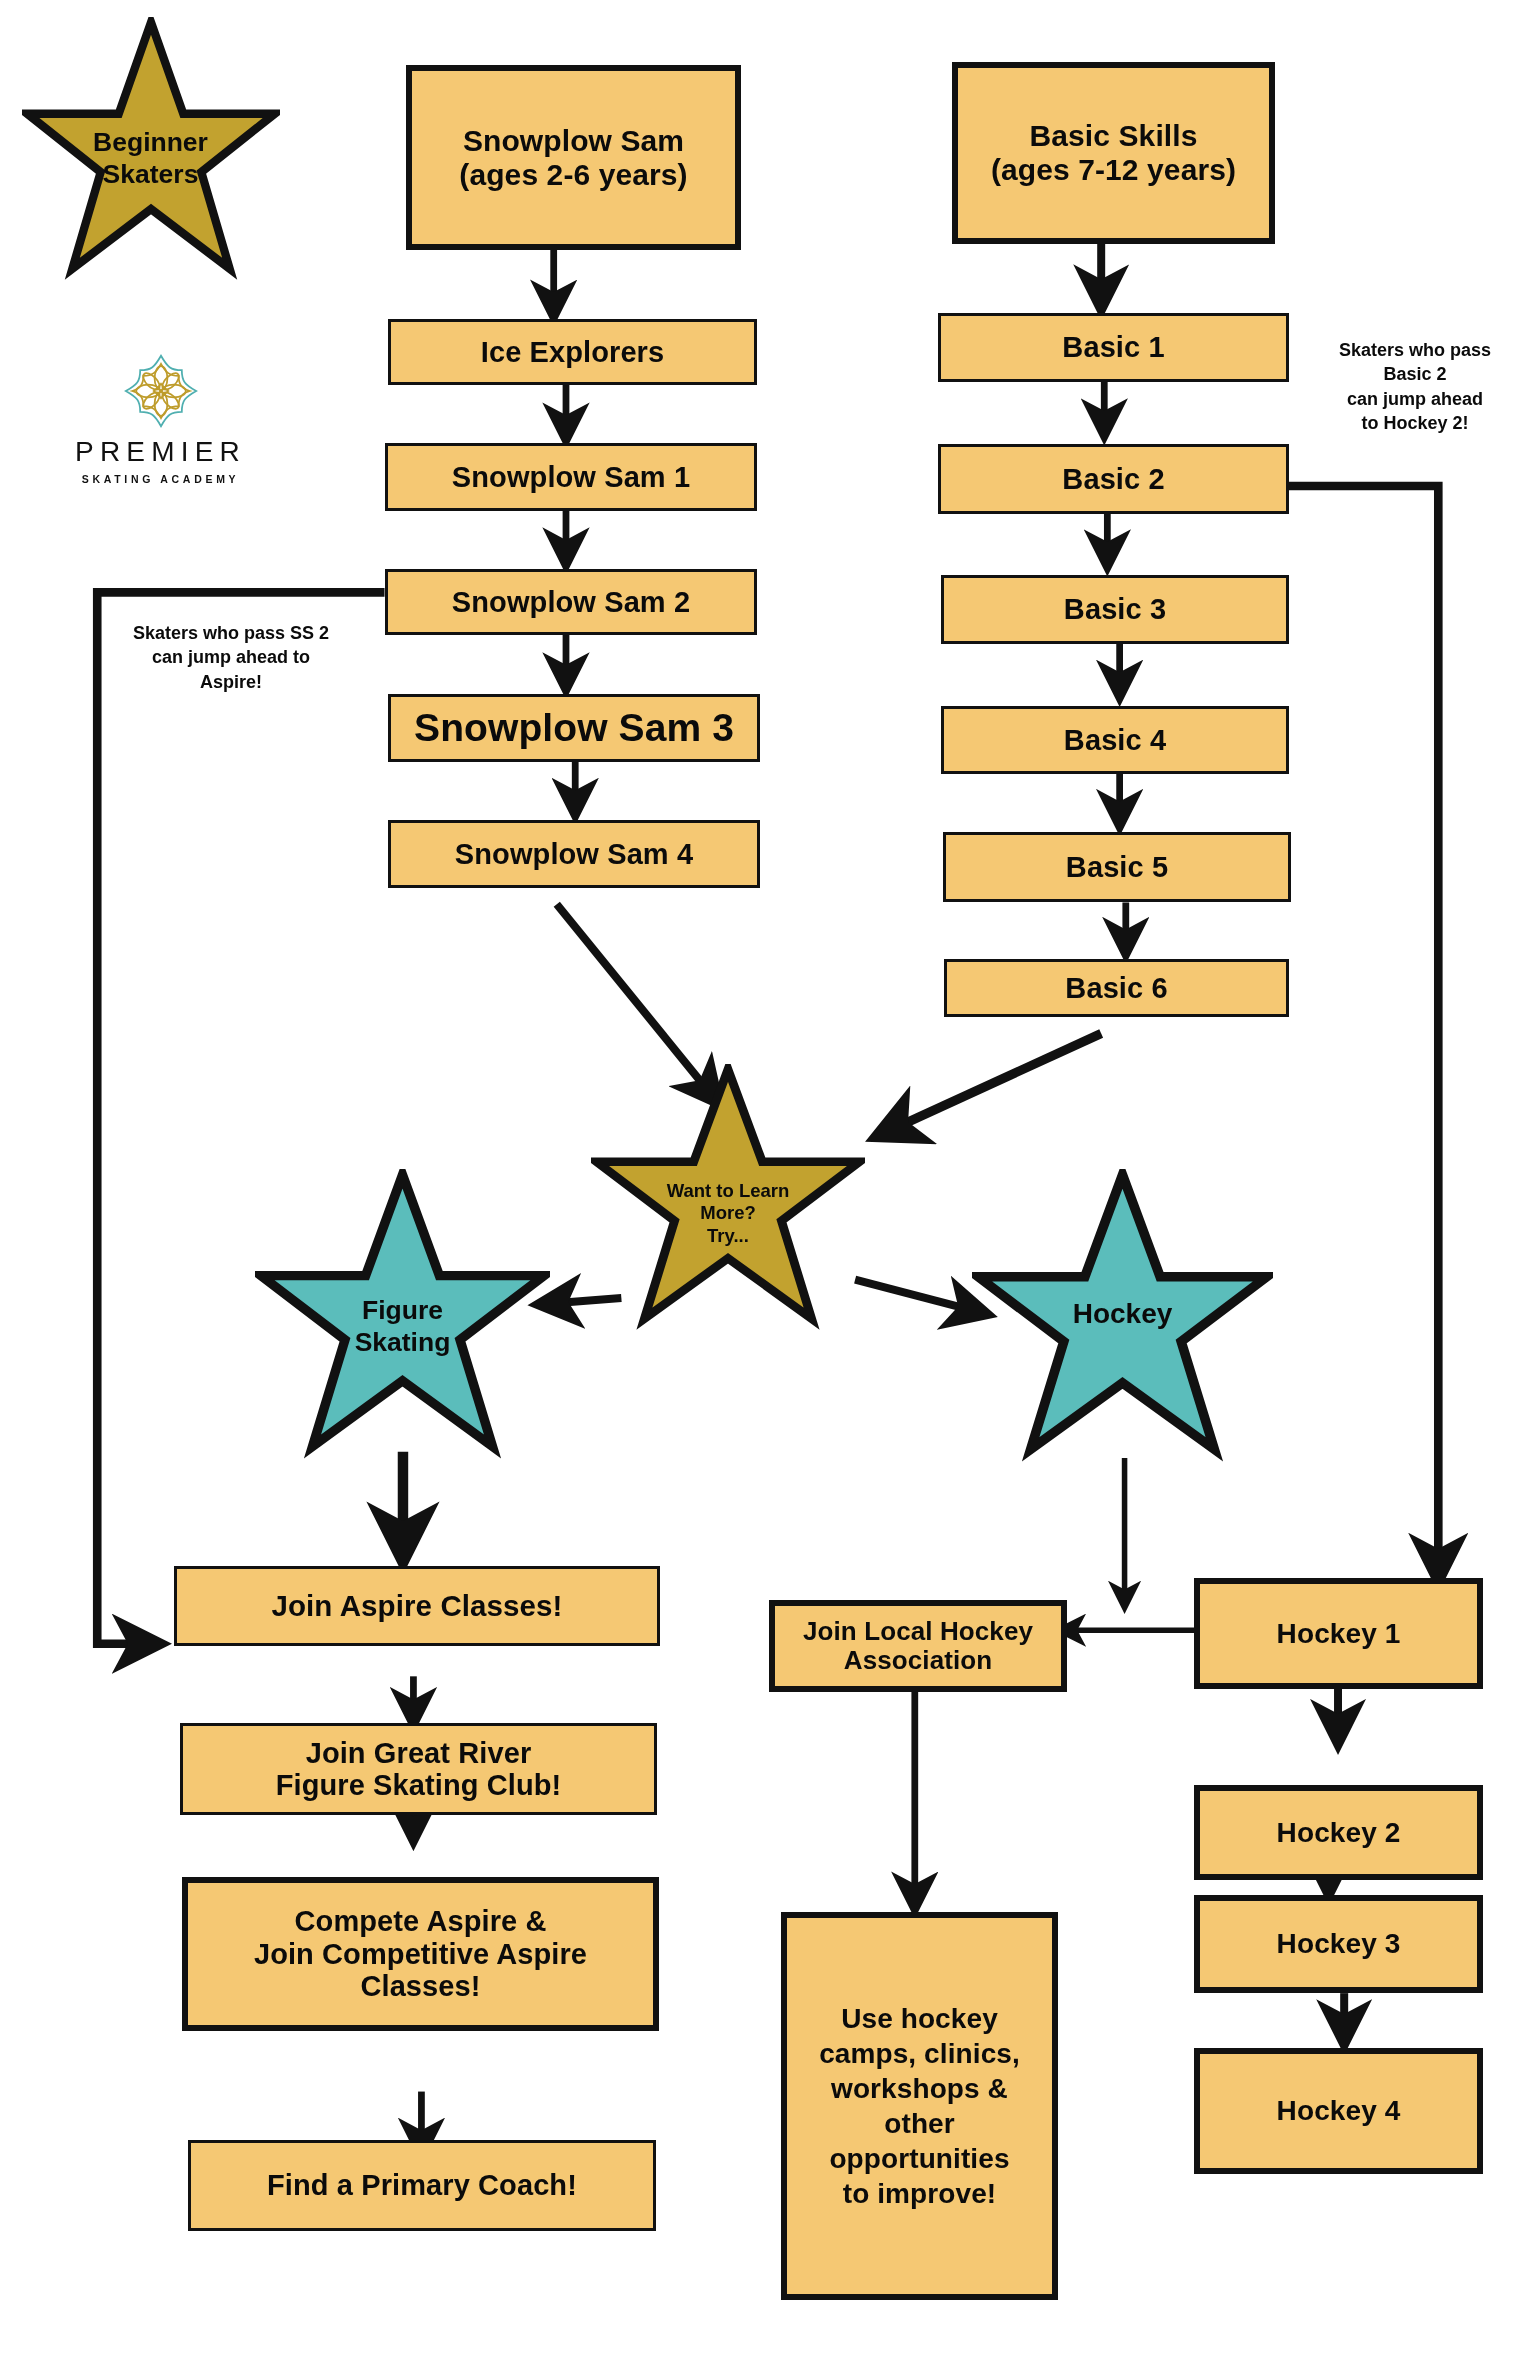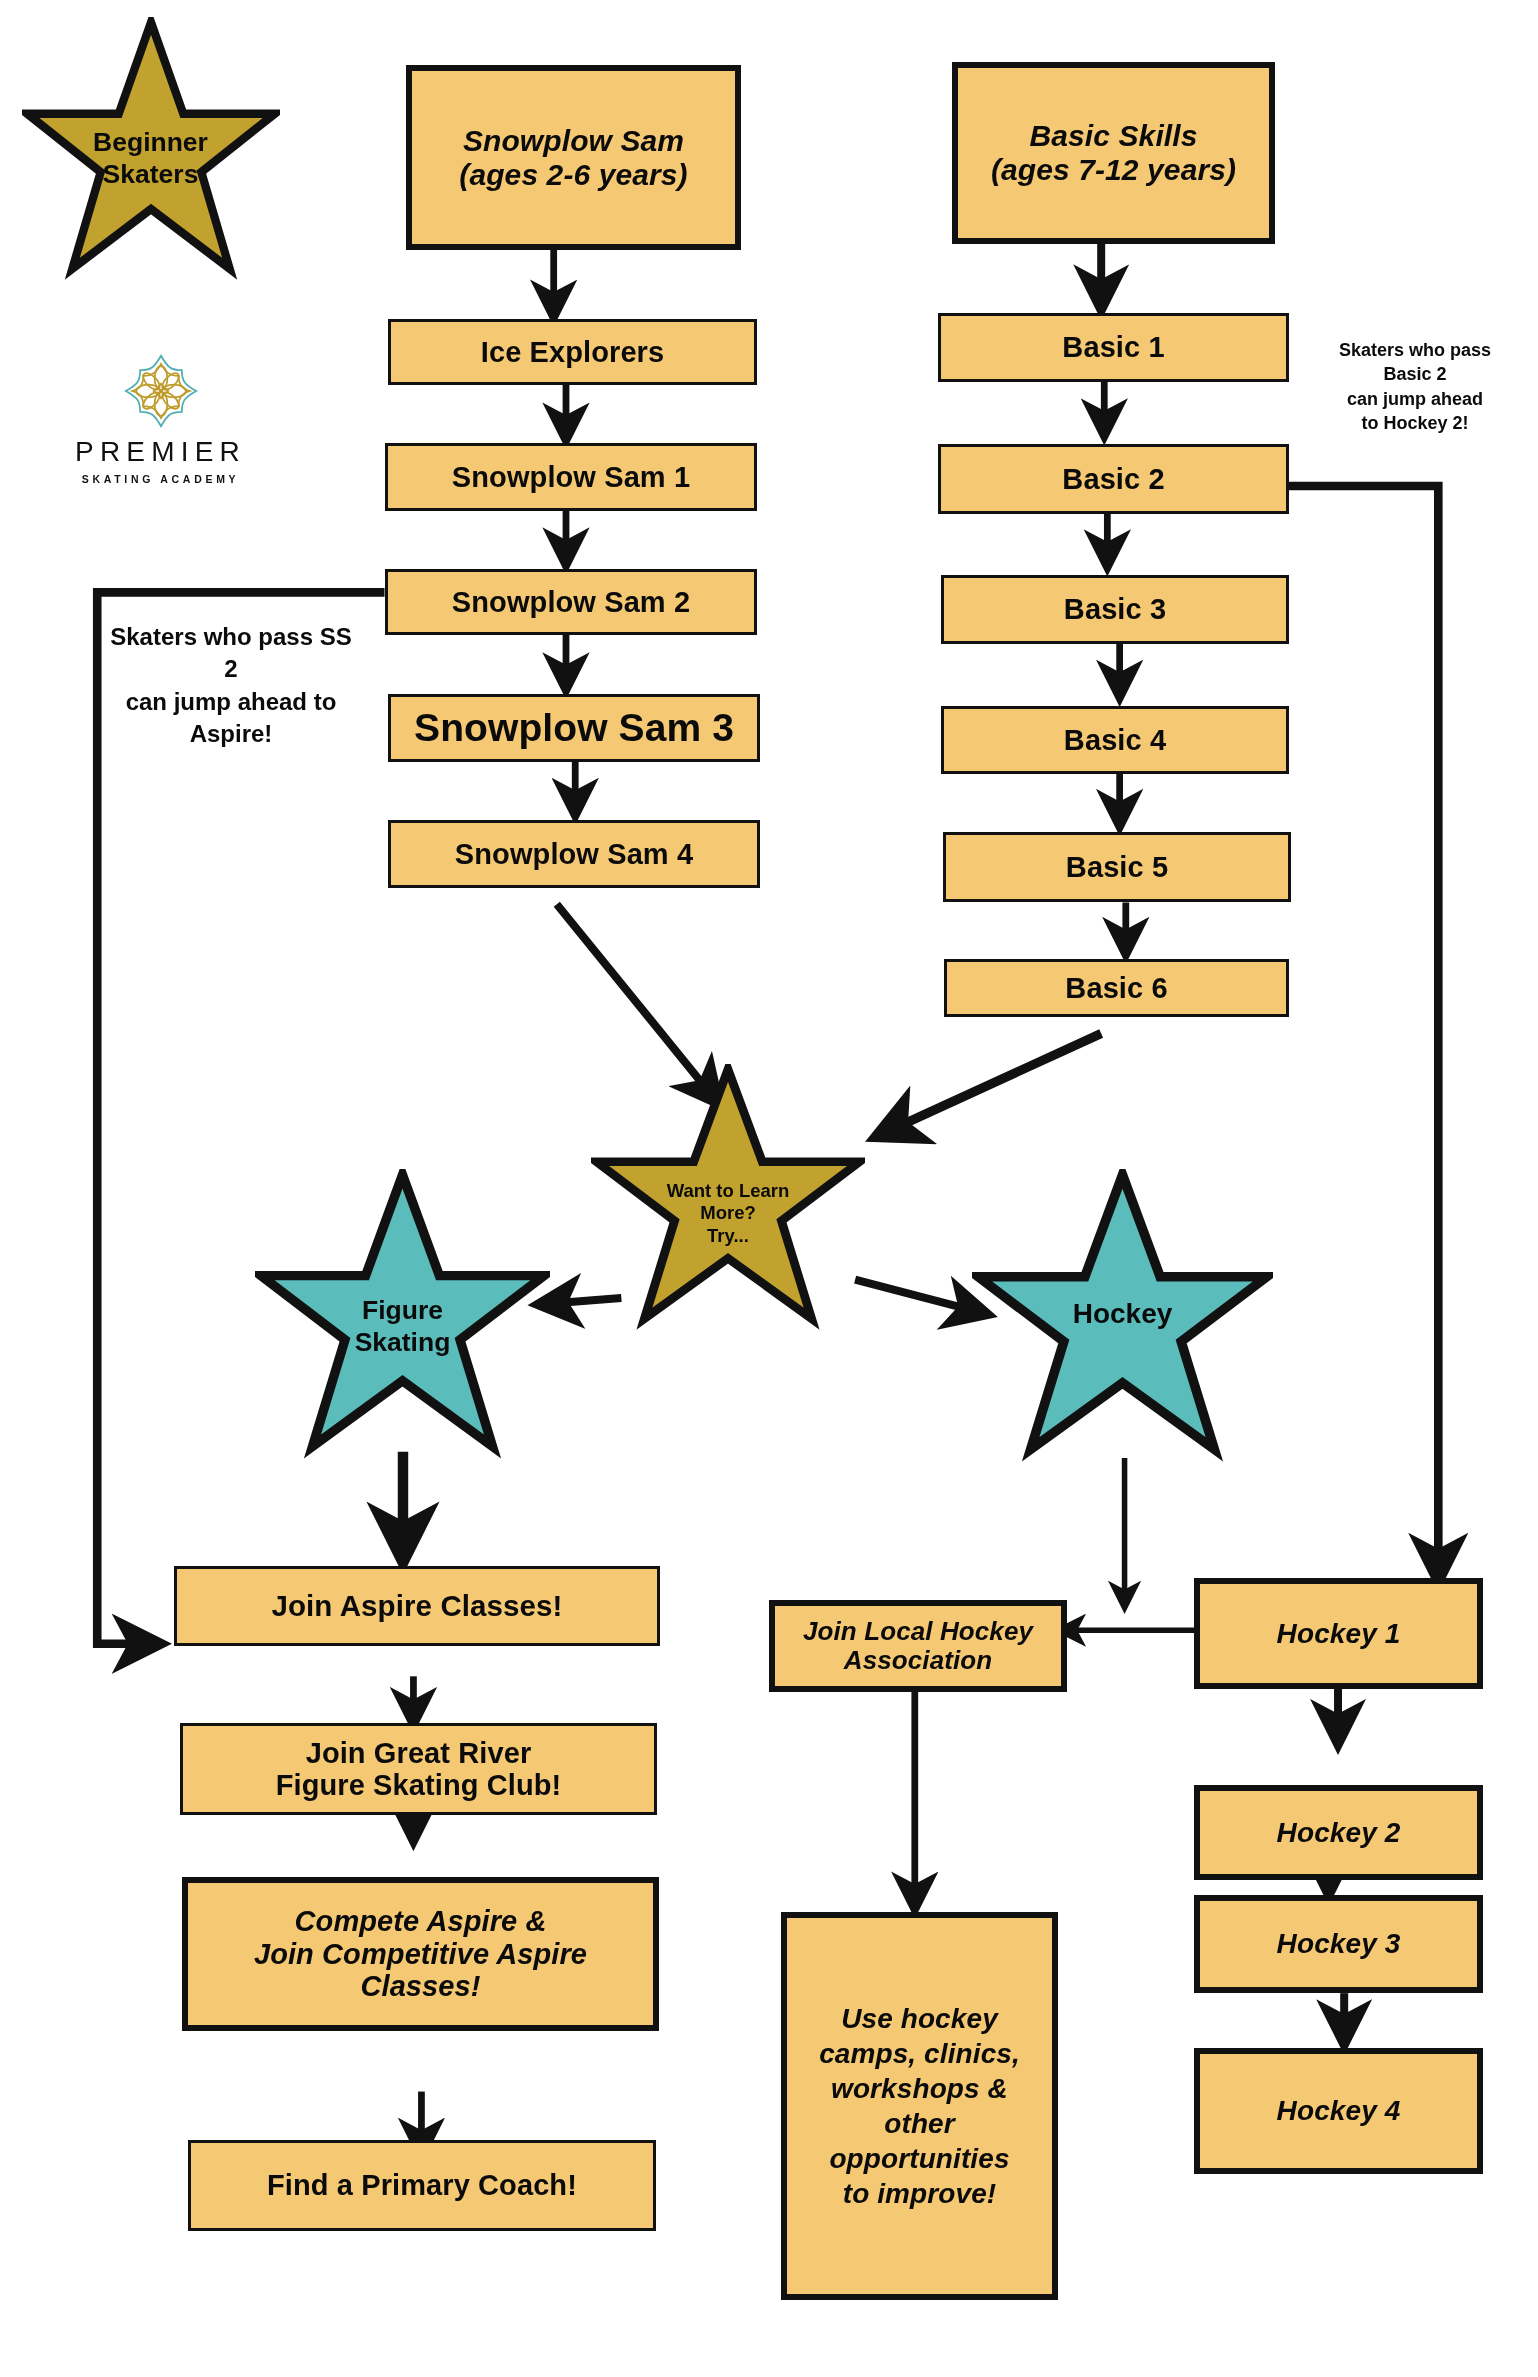--- a/index.html
+++ b/index.html
@@ -4,21 +4,21 @@
 <style>
   html,body{margin:0;padding:0;background:#ffffff;}
   body{font-family:"Liberation Sans",sans-serif;}
   #stage{position:relative;width:1538px;height:2377px;background:#fff;overflow:hidden;}
   svg.layer{position:absolute;left:0;top:0;width:1538px;height:2377px;pointer-events:none;}
 
   .node{position:absolute;box-sizing:border-box;background:#F5C873;border:3.7px solid #111;
         display:flex;align-items:center;justify-content:center;text-align:center;
         font-weight:bold;color:#0b0b0b;line-height:1.12;letter-spacing:0.1px;padding:2.5px 6.2px;}
   .node.thin{border-width:3.1px;}
-  .node.heavy{border-width:6.2px;font-style:italic;}
+  .node.heavy{border-width:6.2px;}
 
   .starwrap{position:absolute;display:flex;align-items:center;justify-content:center;text-align:center;}
   .starwrap .lbl{position:relative;z-index:3;font-weight:bold;color:#0b0b0b;line-height:1.2;}
   .starwrap svg{position:absolute;left:0;top:0;width:100%;height:100%;}
 
   .note{position:absolute;font-weight:bold;color:#0b0b0b;text-align:center;line-height:1.35;}
 
   .logo{position:absolute;display:flex;flex-direction:column;align-items:center;justify-content:flex-end;}
   .logo .wordmark{font-weight:400;color:#111;letter-spacing:6.2px;}
   .logo .sub{font-weight:700;color:#111;letter-spacing:3.7px;}
@@ -160,21 +160,21 @@
   </div>
 
   <div class="node thin" style="left:943px;top:832px;width:348px;height:70px;font-size:29px;">
     <span>Basic 5</span>
   </div>
 
   <div class="node thin" style="left:944px;top:959px;width:345px;height:58px;font-size:29px;">
     <span>Basic 6</span>
   </div>
 
-  <div class="note" style="left:108px;top:621px;width:246px;font-size:24px;">
+  <div class="note" style="left:108px;top:621px;width:246px;font-size:18px;">
     <div>Skaters who pass SS 2</div>
     <div>can jump ahead to</div>
     <div>Aspire!</div>
   </div>
 
   <div class="note" style="left:1304px;top:338px;width:222px;font-size:18px;">
     <div>Skaters who pass</div>
     <div>Basic 2</div>
     <div>can jump ahead</div>
     <div>to Hockey 2!</div>

